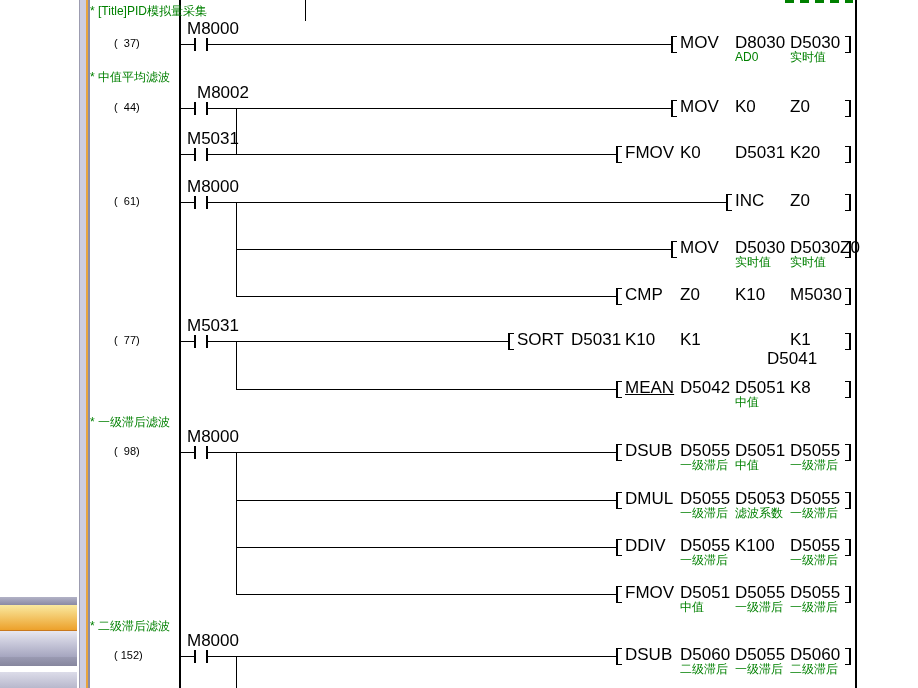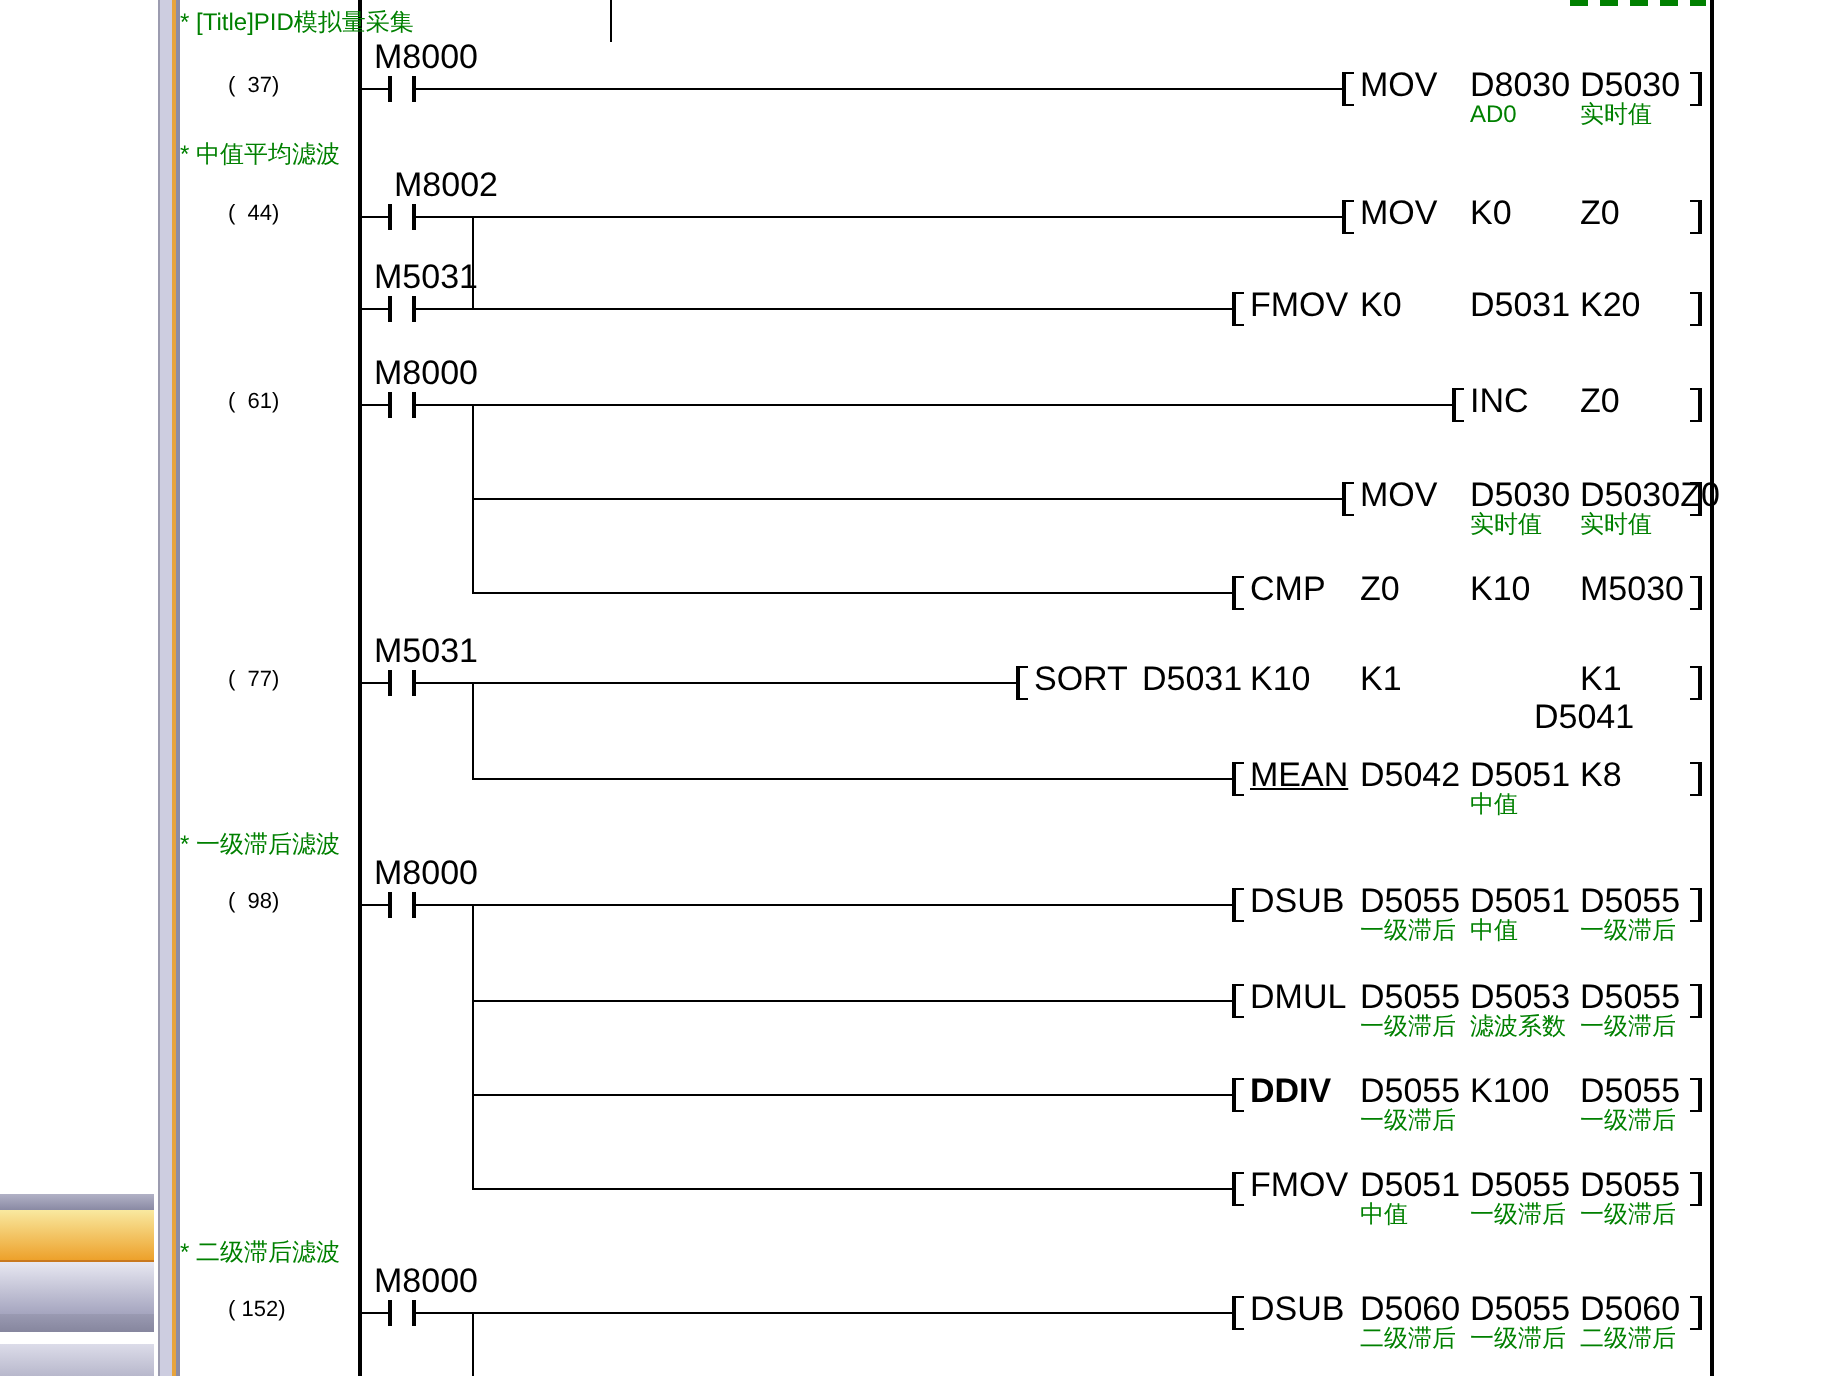--- a/index.html
+++ b/index.html
@@ -152,21 +152,21 @@
       <div class="txt" style="left: 625px; top: 492px;">DMUL</div>
       <div class="txt" style="left: 680px; top: 492px;">D5055</div>
       <div class="cjk" style="left: 680px; top: 506px;">一级滞后</div>
       <div class="txt" style="left: 735px; top: 492px;">D5053</div>
       <div class="cjk" style="left: 735px; top: 506px;">滤波系数</div>
       <div class="txt" style="left: 790px; top: 492px;">D5055</div>
       <div class="cjk" style="left: 790px; top: 506px;">一级滞后</div>
       <div class="rb" style="left: 845px; top: 492px;"></div>
       <div class="wireH" style="left: 236px; top: 547px; width: 380px;"></div>
       <div class="lb" style="left: 616px; top: 539px;"></div>
-      <div class="txt" style="left: 625px; top: 539px; font-weight: bold;">DDIV</div>
+      <div class="txt" style="left: 625px; top: 539px;">DDIV</div>
       <div class="txt" style="left: 680px; top: 539px;">D5055</div>
       <div class="cjk" style="left: 680px; top: 553px;">一级滞后</div>
       <div class="txt" style="left: 735px; top: 539px;">K100</div>
       <div class="txt" style="left: 790px; top: 539px;">D5055</div>
       <div class="cjk" style="left: 790px; top: 553px;">一级滞后</div>
       <div class="rb" style="left: 845px; top: 539px;"></div>
       <div class="wireH" style="left: 236px; top: 594px; width: 380px;"></div>
       <div class="lb" style="left: 616px; top: 586px;"></div>
       <div class="txt" style="left: 625px; top: 586px;">FMOV</div>
       <div class="txt" style="left: 680px; top: 586px;">D5051</div>

